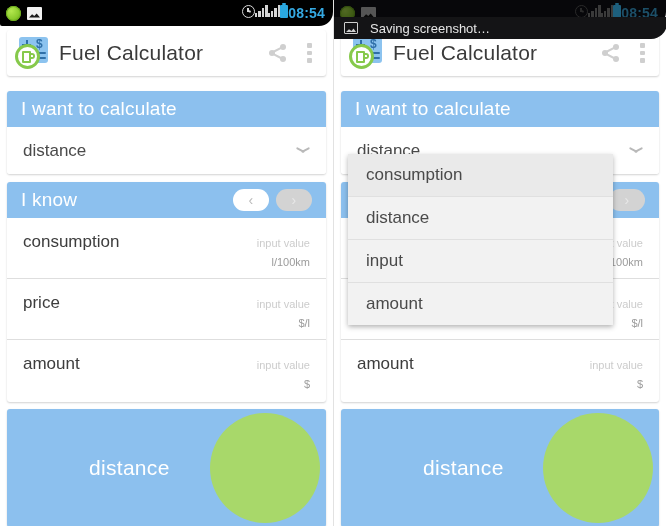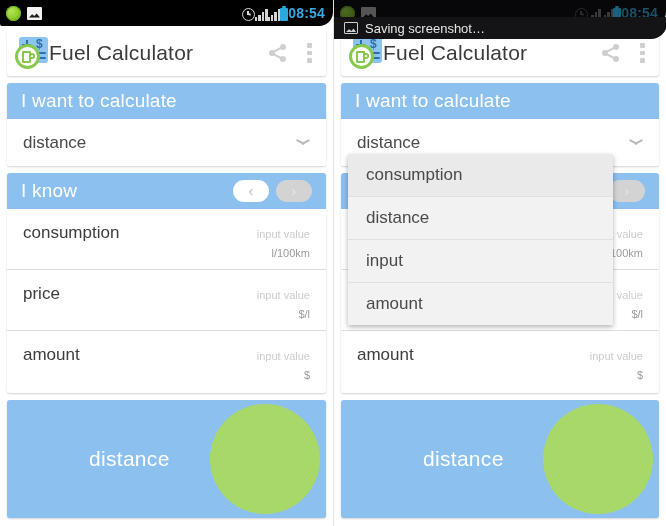--- a/index.html
+++ b/index.html
@@ -25,21 +25,21 @@
     height: 26px;
     background: #000000;
     border-bottom-left-radius: 2px;
     border-bottom-right-radius: 14px;
     display: flex; align-items: center;
     padding: 0 8px 0 6px;
     overflow: hidden;
   }
   .statusbar.dim { background: #07070a; }
   .sb-left { display: flex; align-items: center; gap: 6px; }
-  .sb-right { margin-left: auto; display: flex; align-items: flex-end; }
+  .sb-right { margin-left: auto; display: flex; align-items: flex-start; }
   .ic-appgreen {
     width: 15px; height: 15px; border-radius: 50%;
     background: radial-gradient(circle at 35% 33%, #b4e84e 0%, #8dcc2e 55%, #5f9c14 100%);
     box-shadow: inset 0 0 0 1px #6fae1f;
   }
   .ic-photo {
     width: 15px; height: 13px; background: #f2f2f2;
     position: relative; border-radius: 1px;
   }
   .ic-photo:before {
@@ -73,21 +73,21 @@
   .statusbar.dim .ic-alarm { border-color:#2a2a2a; }
   .statusbar.dim .ic-alarm:before, .statusbar.dim .ic-alarm:after { background:#2a2a2a; }
   .statusbar.dim .ic-appgreen { filter: brightness(0.45); }
   .statusbar.dim .ic-photo { filter: brightness(0.35); }
 
   
   .shade {
     position:absolute; left:0; top:17px; width:333px; height:22px;
     background:#141416;
     border-bottom-right-radius:16px;
-    display:flex; align-items:center; gap:7px; padding:0 10px;
+    display:flex; align-items:center; gap:12px; padding:0 10px;
     z-index: 40;
     overflow:hidden;
   }
   .shade .ic-photo2 {
     width:14px; height:12px; border:1.5px solid #cfcfcf; border-radius:1px; position:relative; flex:0 0 auto;
   }
   .shade .ic-photo2:before{
     content:""; position:absolute; left:1px; right:1px; bottom:1px; height:4px; background:#cfcfcf;
     clip-path: polygon(0% 100%, 30% 30%, 55% 75%, 75% 15%, 100% 100%);
   }
@@ -123,21 +123,21 @@
   }
   .logo .pump{
     position:absolute; left:6.5px; top:14.5px; width:9px; height:12px;
     border:2px solid #86c94b; border-radius:1px;
   }
   .logo .nozzle{
     position:absolute; left:16px; top:17px; width:4px; height:6px;
     border:2px solid #86c94b; border-left:none; border-radius:0 3px 3px 0;
   }
   .apptitle {
-    font-size:21px; color:#3b3b3b; white-space:nowrap;
+    font-size:21px; color:#3b3b3b; margin-left:10px; white-space:nowrap;
     letter-spacing:0.2px;
   }
   .appbar .actions { margin-left:auto; display:flex; align-items:center; gap:20px; }
   .ic-share{ width:18px; height:18px; position:relative; }
   .ic-share span{position:absolute;width:6px;height:6px;border-radius:50%;background:#cfcfcf;}
   .ic-share span:nth-child(1){left:11px;top:0;}
   .ic-share span:nth-child(2){left:0;top:6px;}
   .ic-share span:nth-child(3){left:11px;top:12px;}
   .ic-share i{position:absolute;height:1.6px;background:#cfcfcf;width:10px;left:3px;}
   .ic-share i:nth-of-type(1){top:5px;transform:rotate(-27deg);}
@@ -146,20 +146,21 @@
   .ic-more b{ display:block; width:4.5px; height:4.5px; background:#cfcfcf; border-radius:1px; }
 
   
   .content { padding: 7px 7px 0 7px; position:relative; }
   .card-block {
     background:#ffffff;
     border-radius:3px;
     box-shadow: 0 1px 2px rgba(0,0,0,0.18);
     overflow:hidden;
     margin-bottom:7px;
+    margin-top:8px;
   }
   .sect-head {
     background:#8cc0ee;
     color:#ffffff;
     font-size:19px;
     padding: 7px 14px;
     display:flex; align-items:center;
     letter-spacing:0.2px;
     min-height:34px;
   }

